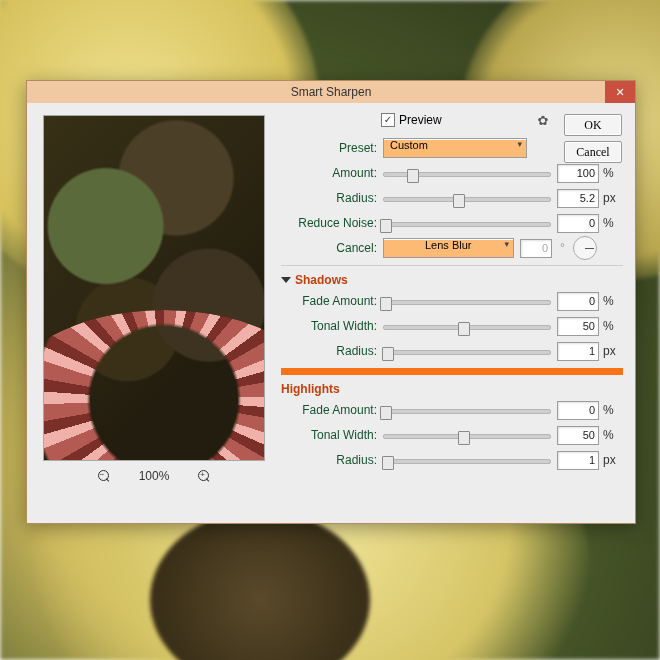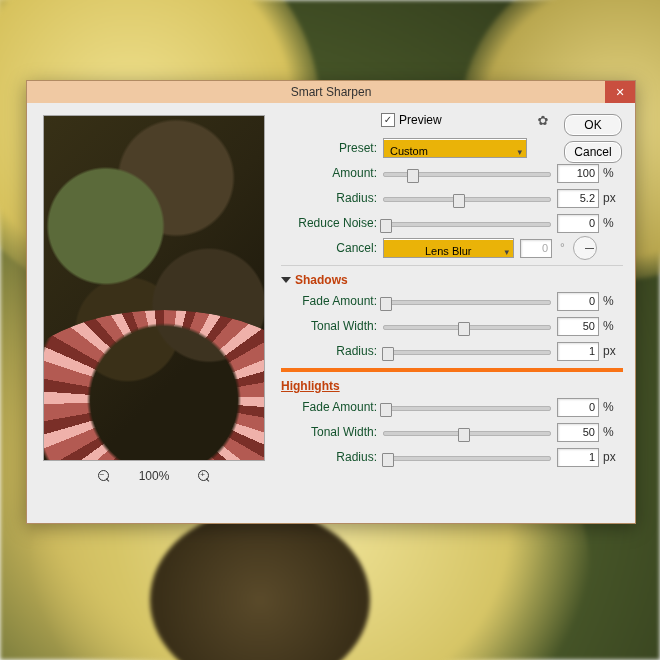--- a/index.html
+++ b/index.html
@@ -153,21 +153,22 @@
     width:58px;
     display:flex; flex-direction:column; gap:5px;
   }
   .win-btn {
     background:#f4f4f4;
     height:20px;
     display:flex; align-items:center; justify-content:center;
     font-size:12px; cursor:pointer;
     border:1px solid #999;
     box-shadow: inset 0 0 0 1px #fff;
-    border-radius:9px;
+    border-radius:2px;
+    font-family:Liberation Serif, serif;
   }
 
   .row {
     display:flex; align-items:center;
     height:22px;
     margin-bottom:3px;
   }
   .row .label {
     width:96px; text-align:right; padding-right:6px;
     color:#14532d;
@@ -186,22 +187,22 @@
   }
   .valbox {
     width:34px; height:17px;
     border:1px solid #9c9c9c; background:#fff;
     box-shadow: inset 1px 1px 2px rgba(0,0,0,0.12);
     display:flex; align-items:center; justify-content:flex-end;
     padding:0 3px; font-size:11px; color:#222;
   }
   .unit { width:20px; padding-left:4px; color:#333; }
   .select {
-    height:18px; border:1px solid #9c9c9c; background:#eab308;
-    display:flex; align-items:flex-end; padding:0 4px 0 6px;
+    height:18px; border:1px solid #9c9c9c; background:#fdba74;
+    display:flex; align-items:flex-start; padding:0 4px 0 6px;
     font-size:11px; position:relative;
     box-shadow: inset 0 1px 0 #fff;
   }
   .select .caret {
     margin-left:auto; font-size:9px; color:#444; padding-left:6px;
   }
   .preset-select { width:132px; }
   .remove-select { width:84px;padding-left:41px; }
   .angle-wrap {
     display:flex; align-items:center; gap:6px; margin-left:6px;
@@ -215,21 +216,21 @@
     background:#555; transform-origin:left center;
   }
   .angle-deg { color:#999; padding:0 2px; }
 
   .section-head {
     display:flex; align-items:center; height:20px;
     border-top:1px solid #cfcfcf;
     margin-top:6px; padding-top:4px;
     font-weight:bold; color:#c2410c;
   }
-  .section-head.no-border { border-top:4px solid #f97316;text-decoration:underline; }
+  .section-head.no-border { border-top:7px solid #f97316; }
   .disclosure {
     width:0; height:0; margin-right:4px;
     border-left:5px solid transparent;
     border-right:5px solid transparent;
     border-top:6px solid #333;
   }
 
   .sub .label { width:96px; }
 </style>
 </head>

